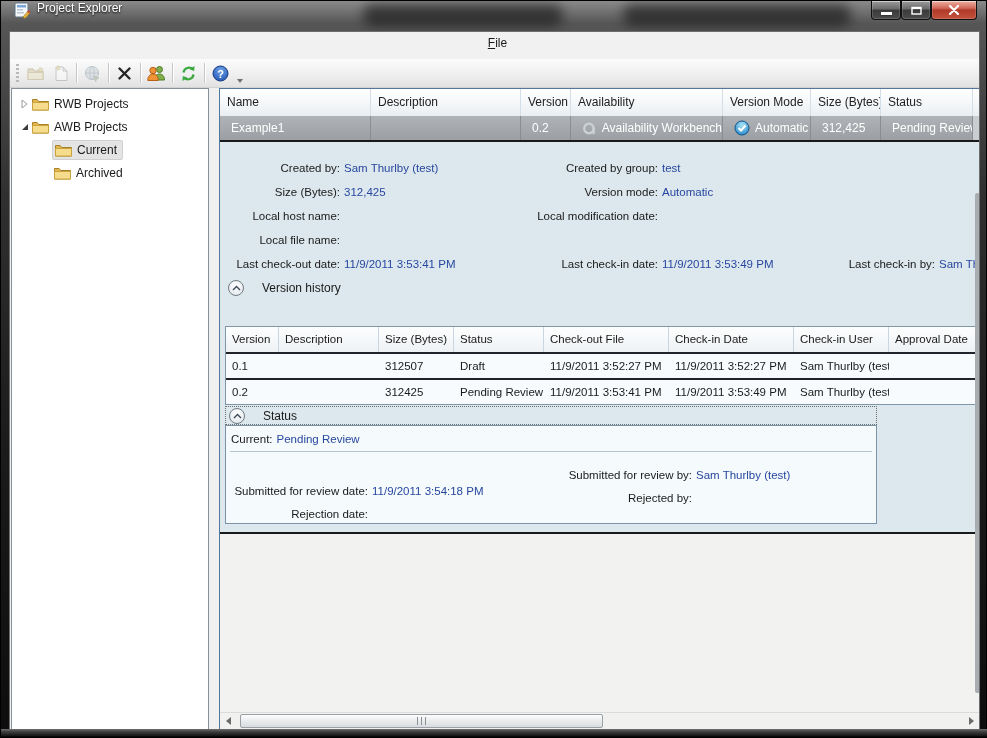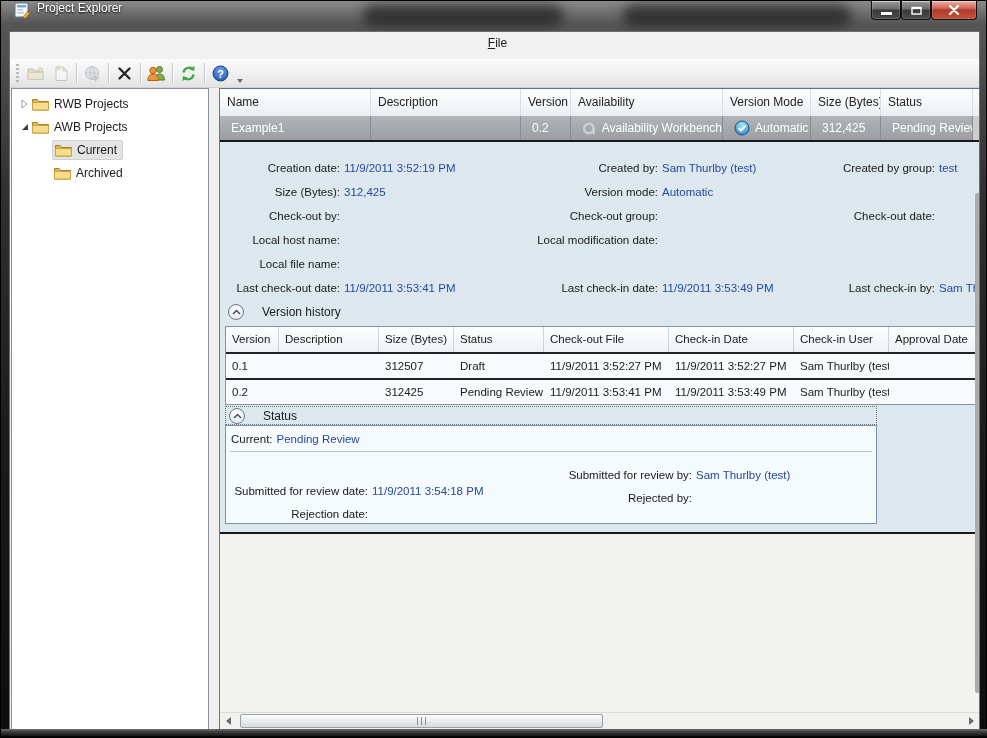--- a/index.html
+++ b/index.html
@@ -332,57 +332,39 @@
         <div class="ftr-cell" data-interactable="false">312,425</div>
         <div class="ftr-cell" data-interactable="false">Pending Review</div>
         <div class="ftr-cell" data-interactable="false"></div>
       </div>
 
       <div class="details-bg" data-interactable="false">
 
         <div class="details-grid" data-interactable="false">
           <div class="d-row">
             <div class="d-cell">
-                <span class="d-label" data-interactable="false">Creation date:</span>
-                <span class="d-value" data-interactable="false">11/9/2011 3:52:19 PM</span>
-              </div>
-            <div class="d-cell">
                 <span class="d-label" data-interactable="false">Created by:</span>
                 <span class="d-value" data-interactable="false">Sam Thurlby (test)</span>
               </div>
             <div class="d-cell">
                 <span class="d-label" data-interactable="false">Created by group:</span>
                 <span class="d-value" data-interactable="false">test</span>
               </div>
           </div>
           <div class="d-row">
             <div class="d-cell">
                 <span class="d-label" data-interactable="false">Size (Bytes):</span>
                 <span class="d-value" data-interactable="false">312,425</span>
               </div>
             <div class="d-cell">
                 <span class="d-label" data-interactable="false">Version mode:</span>
                 <span class="d-value" data-interactable="false">Automatic</span>
               </div>
             <div class="d-cell">
                 <span class="d-label" data-interactable="false"></span>
-                <span class="d-value" data-interactable="false"></span>
-              </div>
-          </div>
-          <div class="d-row">
-            <div class="d-cell">
-                <span class="d-label" data-interactable="false">Check-out by:</span>
-                <span class="d-value" data-interactable="false"></span>
-              </div>
-            <div class="d-cell">
-                <span class="d-label" data-interactable="false">Check-out group:</span>
-                <span class="d-value" data-interactable="false"></span>
-              </div>
-            <div class="d-cell">
-                <span class="d-label" data-interactable="false">Check-out date:</span>
                 <span class="d-value" data-interactable="false"></span>
               </div>
           </div>
           <div class="d-row">
             <div class="d-cell">
                 <span class="d-label" data-interactable="false">Local host name:</span>
                 <span class="d-value" data-interactable="false"></span>
               </div>
             <div class="d-cell">
                 <span class="d-label" data-interactable="false">Local modification date:</span>

